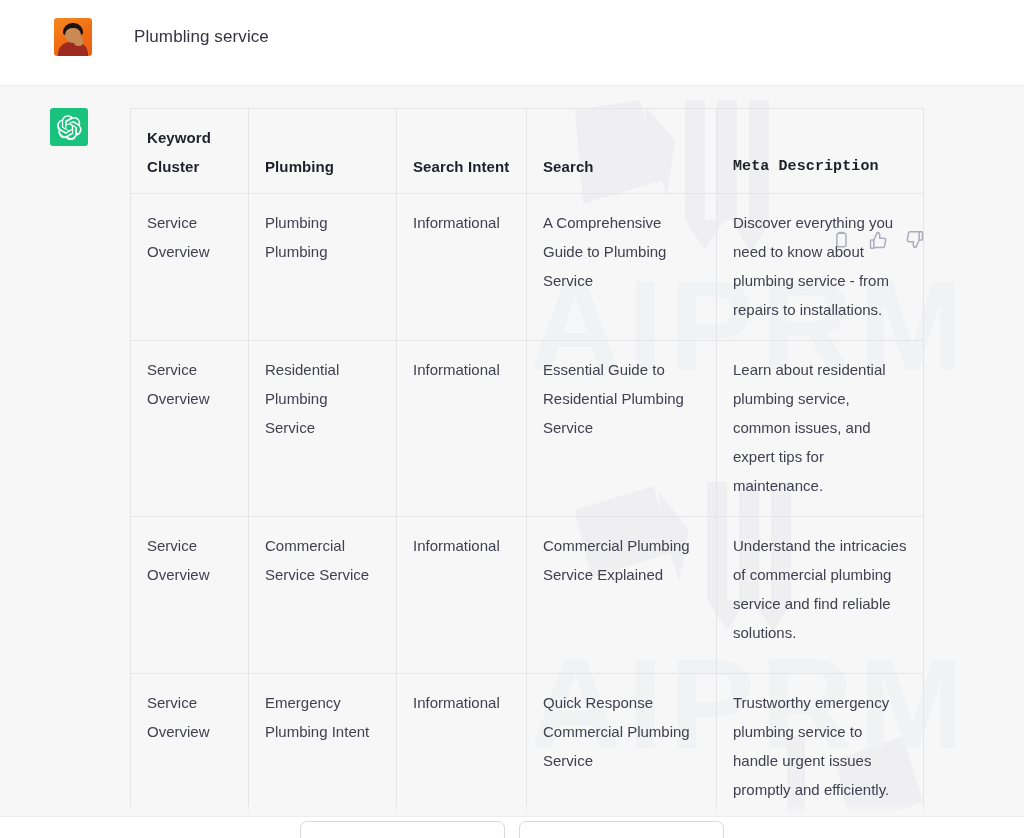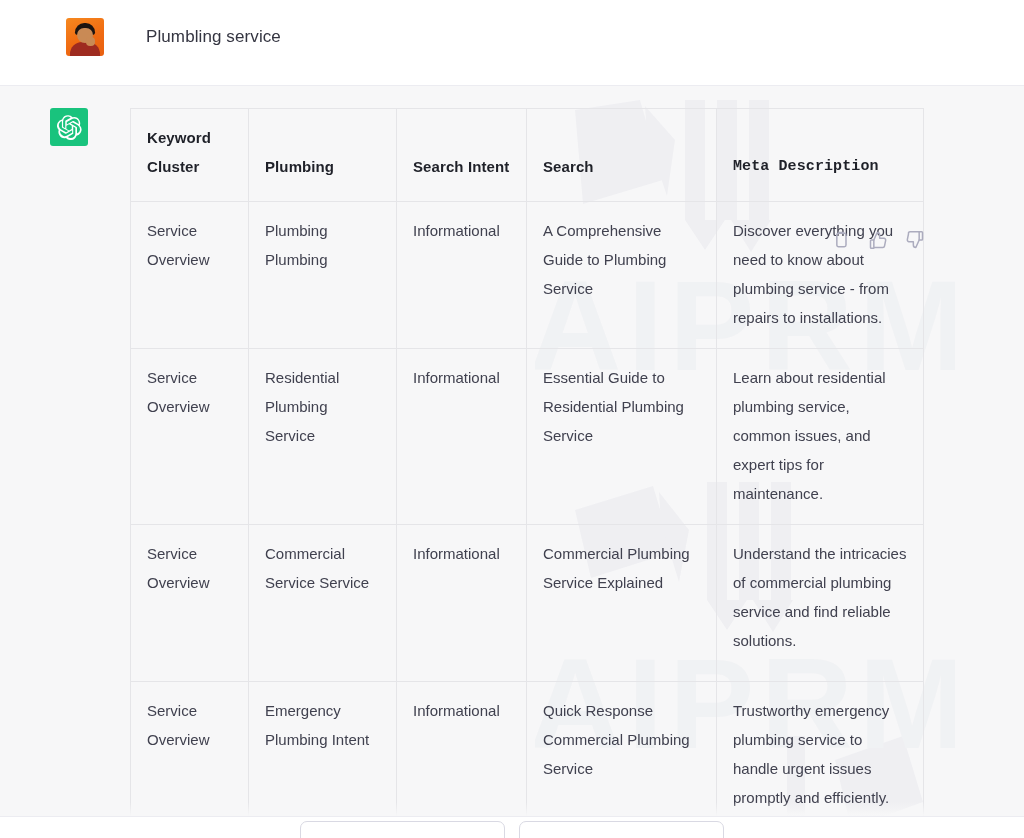--- a/index.html
+++ b/index.html
@@ -19,21 +19,21 @@
     overflow: hidden;
   }
 
   
   .turn-user {
     background: #ffffff;
     width: 1024px;
     height: 86px;
     display: flex;
     align-items: flex-start;
-    padding: 18px 0 0 16px;
+    padding: 18px 0 0 4px;
     border-bottom: 1px solid #ececf1;
   }
 
   .avatar-col {
     width: 130px;
     display: flex;
     justify-content: flex-end;
     padding-right: 42px;
     flex: 0 0 auto;
   }
@@ -145,21 +145,21 @@
     text-align: left;
     line-height: 29px;
     font-weight: 400;
   }
 
   table.kw thead th {
     font-weight: 700;
     color: #1f2129;
     height: 80px;
     vertical-align: bottom;
-    padding-bottom: 20px;
+    padding-bottom: 12px;
     letter-spacing: .1px;
   }
 
   table.kw thead tr th:first-child { border-top-left-radius: 7px; }
   table.kw thead tr th:last-child  { border-top-right-radius: 7px; font-family: Liberation Mono, monospace; }
 
   .col-cluster { width: 118px; }
   .col-keyword { width: 148px; }
   .col-intent  { width: 130px; }
   .col-title   { width: 190px; }

